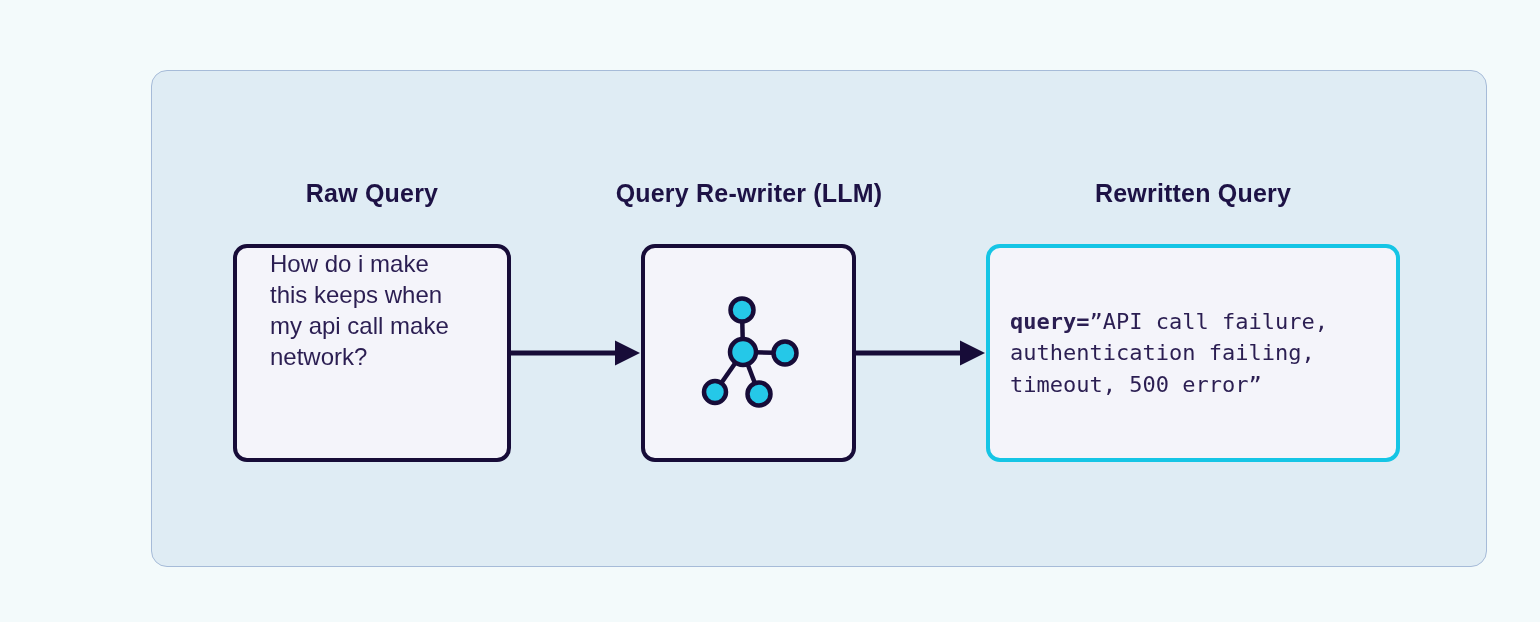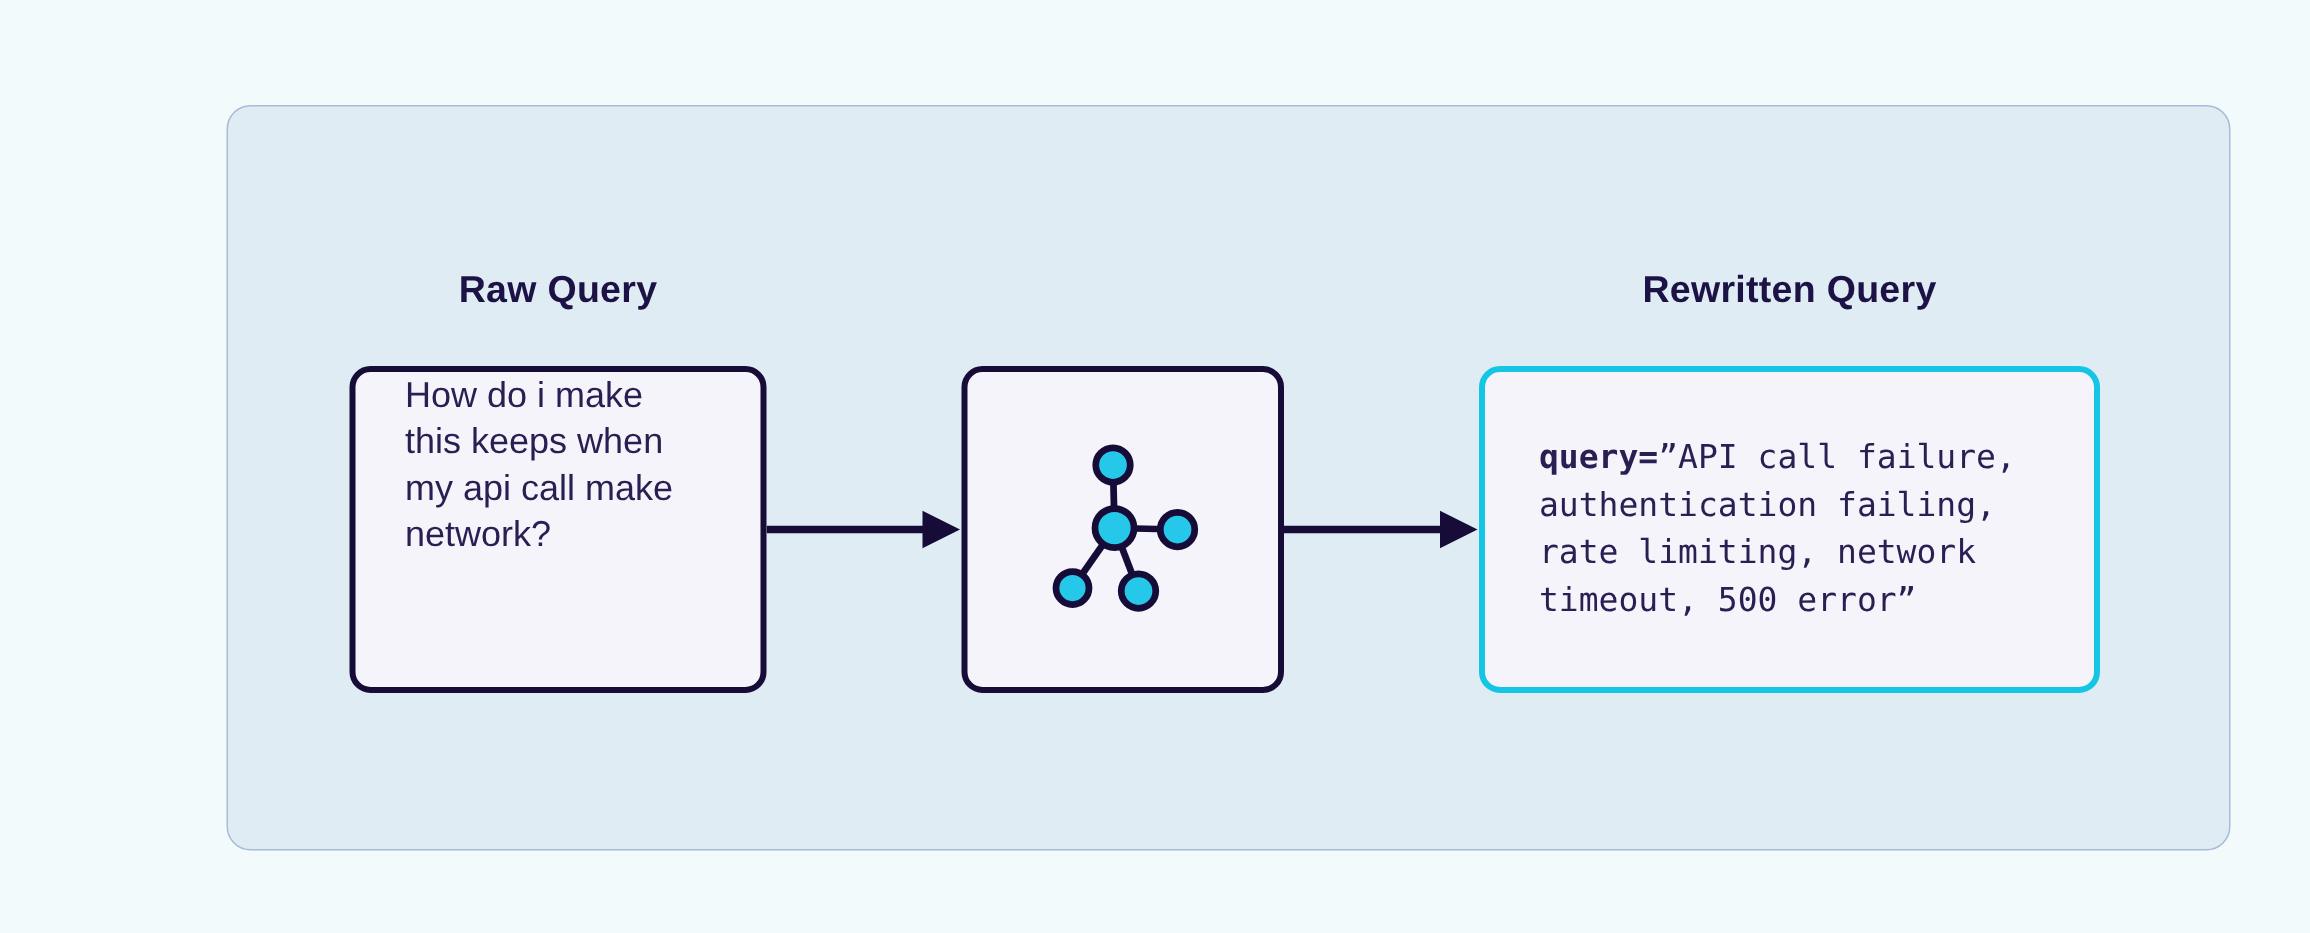--- a/index.html
+++ b/index.html
@@ -47,21 +47,21 @@
   .box-raw { left: 81px; width: 278px; display: flex; align-items: flex-start; }
   .box-llm { left: 489px; width: 215px; display: flex; align-items: center; justify-content: center; }
   .box-rewritten { left: 834px; width: 414px; border-color: #15c5e5; display: flex; align-items: center; }
   .raw-text {
     padding-left: 33px;
     font-size: 24px;
     line-height: 31px;
     color: #2b1e52;
   }
   .code-text {
-    padding-left: 36px;
+    padding-left: 20px;
     font-family: "DejaVu Sans Mono", monospace;
     font-size: 22px;
     line-height: 31.5px;
     color: #2b1e52;
     white-space: nowrap;
   }
   .code-text .bold { font-weight: 700; }
   .arrow {
     position: absolute;
     top: 267px;
@@ -74,20 +74,21 @@
   .network-icon circle { fill: #25c8e8; stroke: #170c38; stroke-width: 4.5; }
   .network-icon line { stroke: #170c38; stroke-width: 4.5; }
 </style>
 </head>
 <body>
 
 <div class="page">
   <div class="container">
 
     <div class="col-title title-1">Raw Query</div>
+    <div class="col-title title-2">Query Re-writer (LLM)</div>
     <div class="col-title title-3">Rewritten Query</div>
 
     <div class="box box-raw">
       <div class="raw-text">
         <div>How do i make</div>
         <div>this keeps when</div>
         <div>my api call make</div>
         <div>network?</div>
       </div>
     </div>
@@ -113,19 +114,18 @@
 
     <svg class="arrow arrow-2" viewBox="0 0 132 30">
       <line x1="0" y1="15" x2="112" y2="15"></line>
       <polygon points="106,2.5 131,15 106,27.5"></polygon>
     </svg>
 
     <div class="box box-rewritten">
       <div class="code-text">
         <div><span class="bold">query=</span><span>”API call failure,</span></div>
         <div>authentication failing,</div>
-        <div>rate limiting, network</div>
         <div>timeout, 500 error”</div>
       </div>
     </div>
 
   </div>
 </div>
 
 </body></html>

